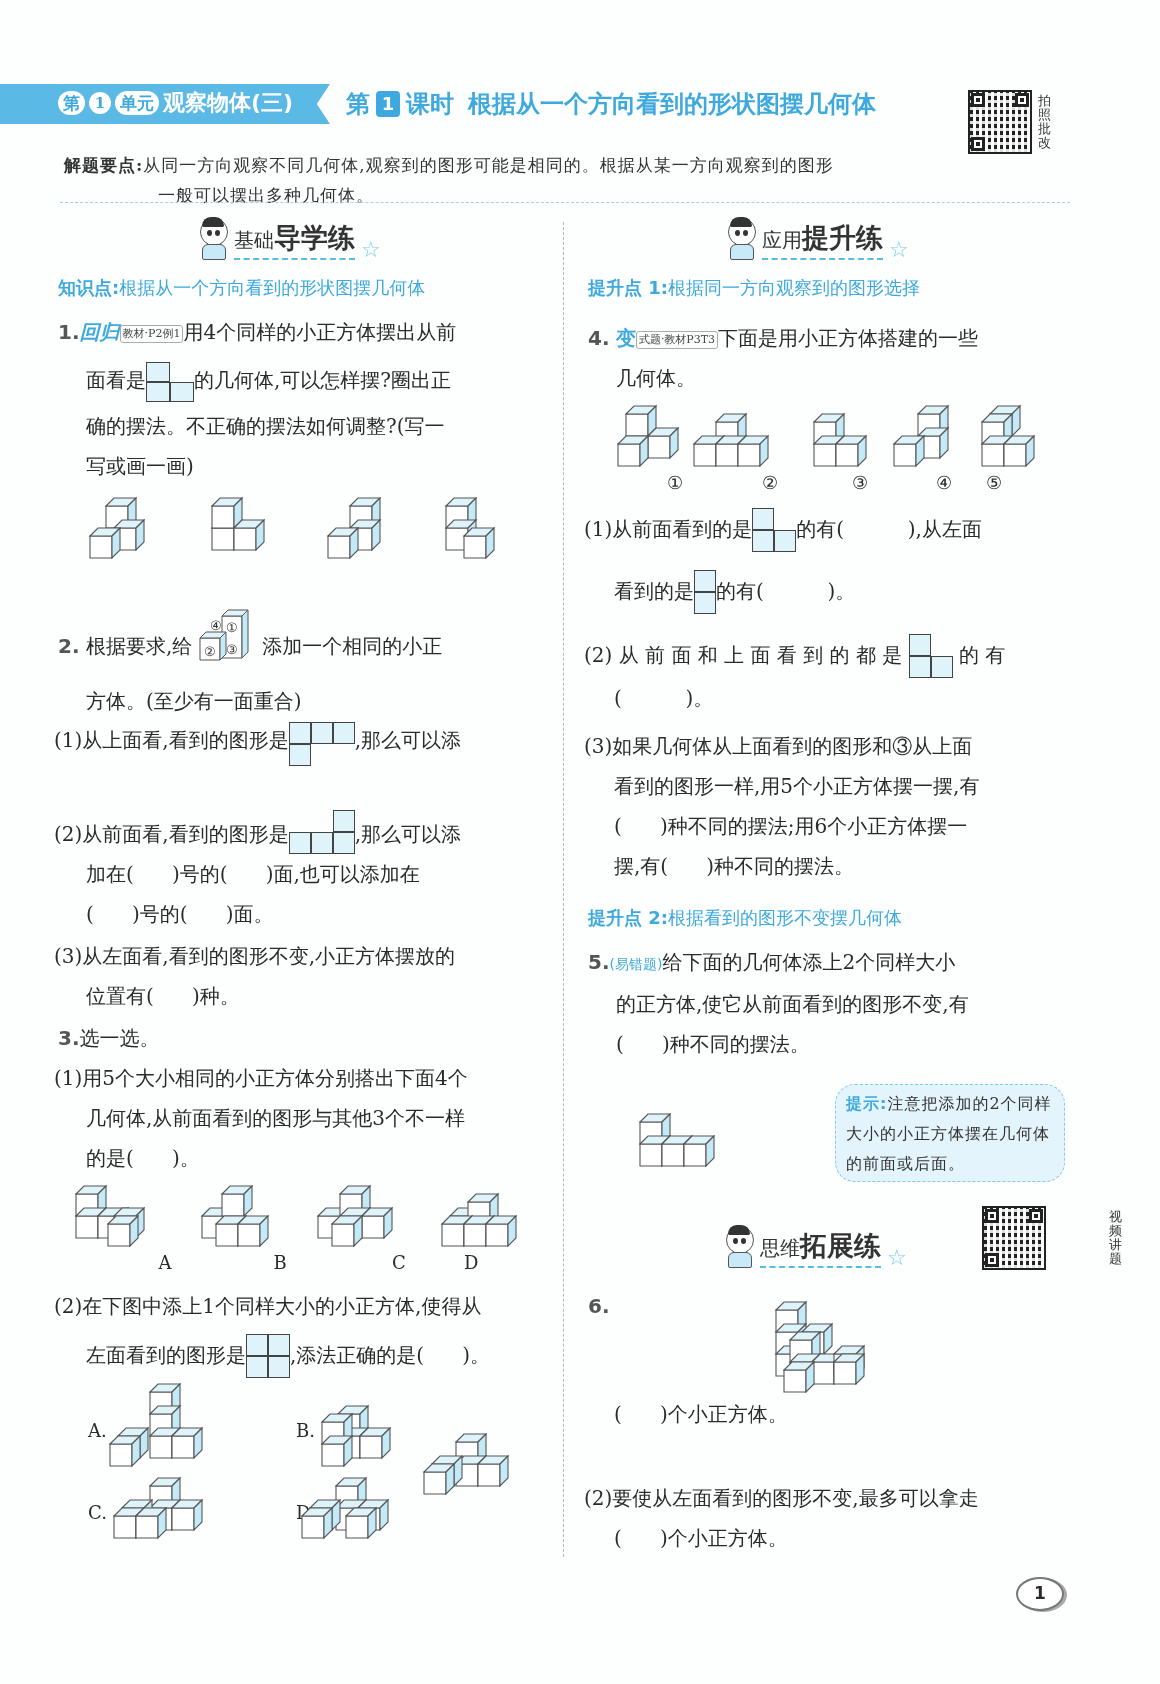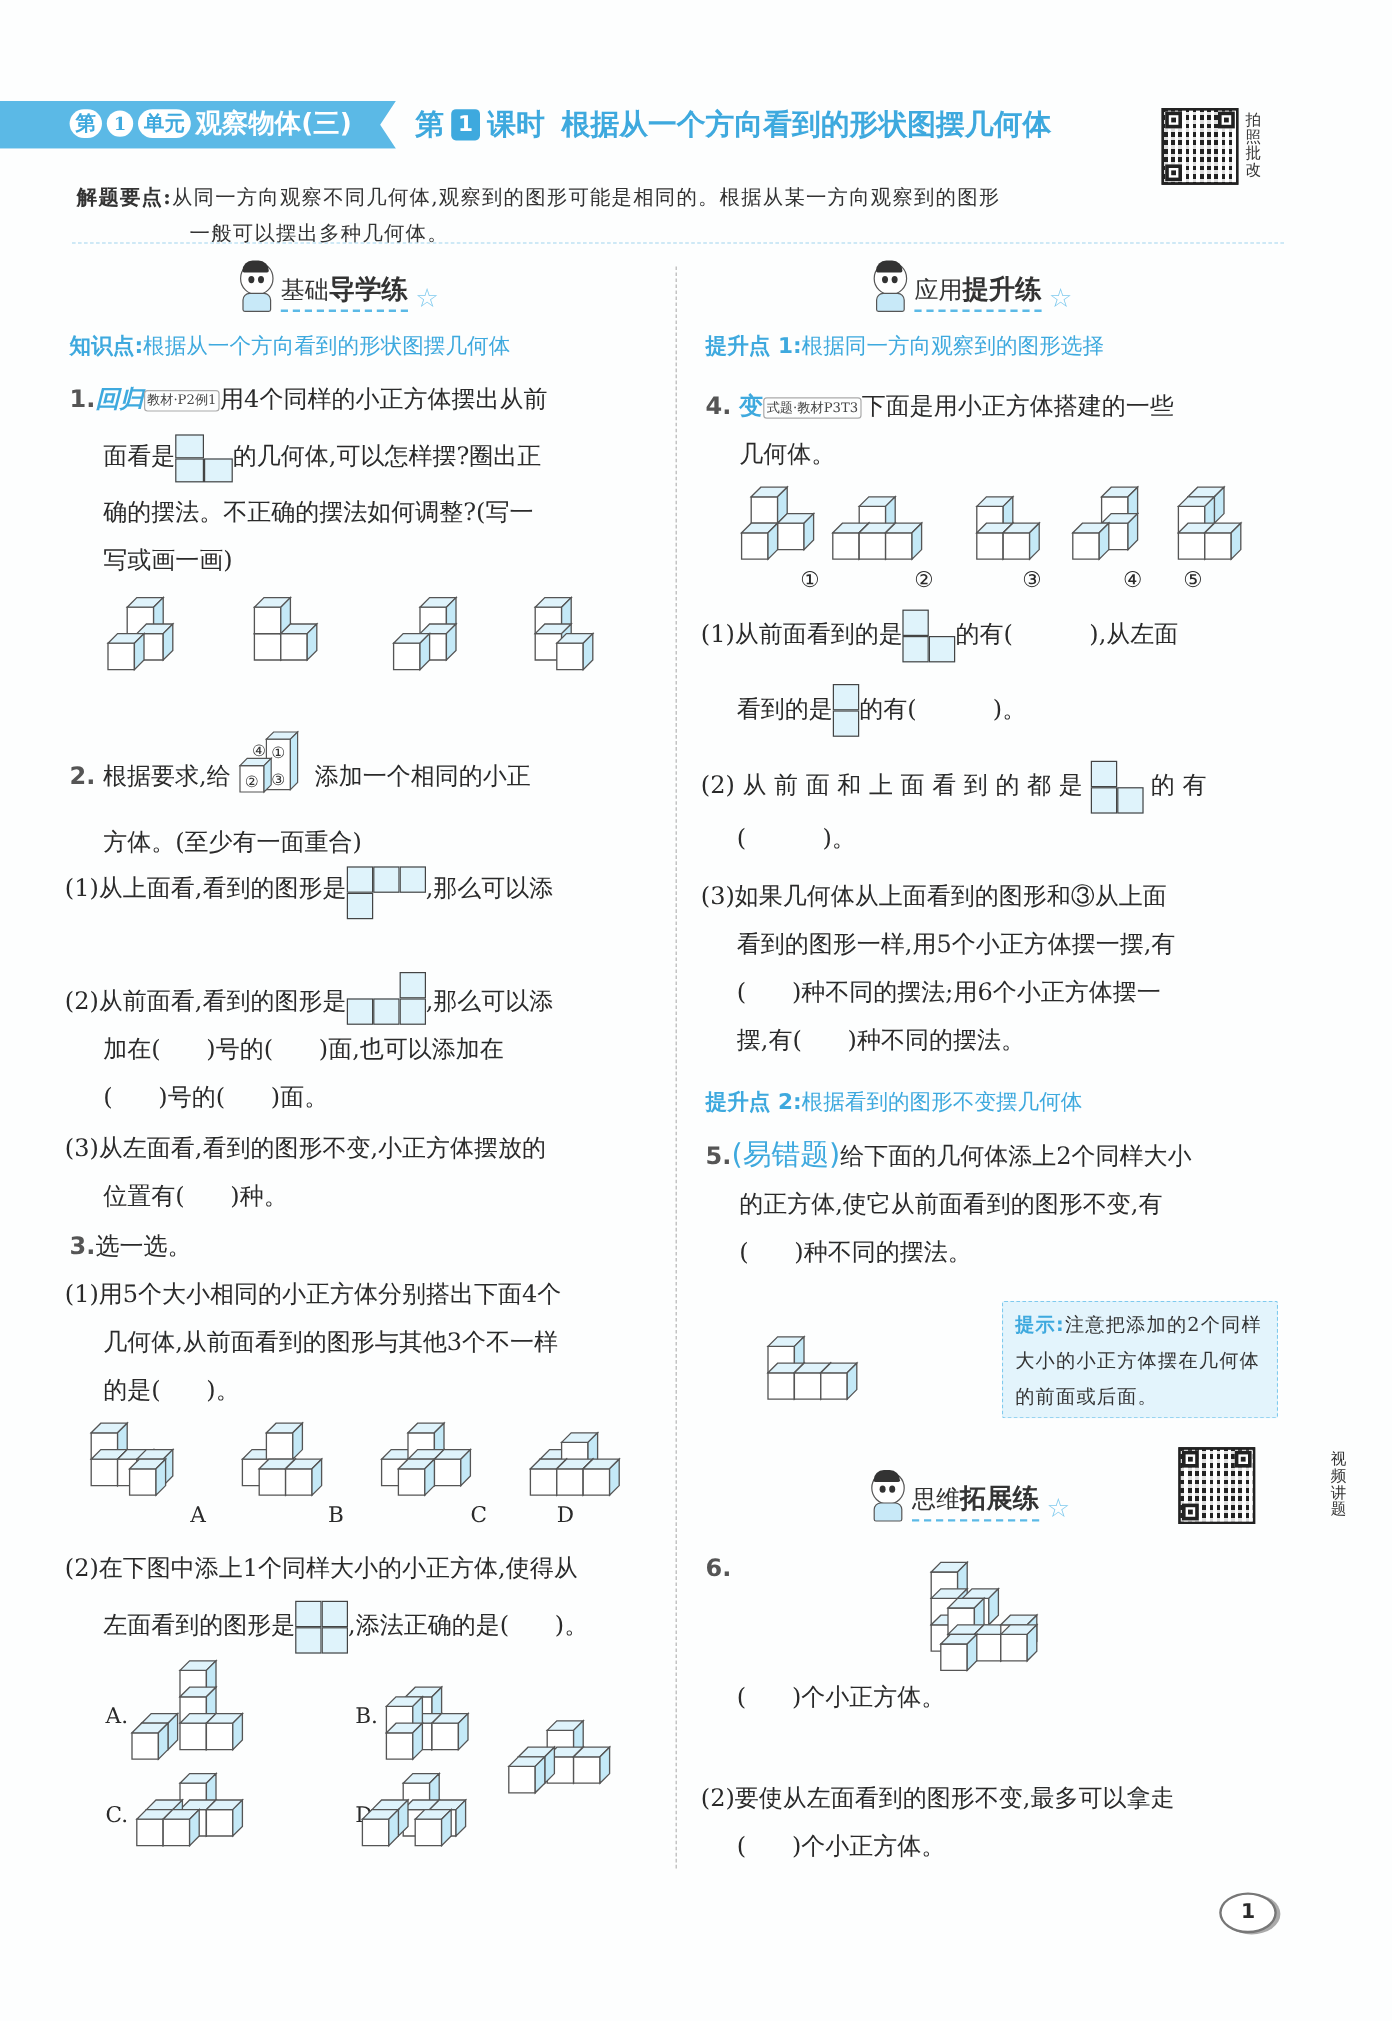--- a/index.html
+++ b/index.html
@@ -28,33 +28,33 @@
   .dashed-h{left:60px;top:202px;width:1010px;height:0;border-top:1.5px dashed #9fd3ee;}
   .dashed-v{left:563px;top:222px;width:0;height:1335px;border-left:1.5px dashed #b5b5b5;}
   
   .sec-head{display:flex;align-items:flex-end;gap:4px;}
   .kid{width:34px;height:42px;position:relative;}
   .kid .head{position:absolute;left:4px;top:0;width:26px;height:26px;border-radius:50%;background:#fff;border:1.5px solid #555;}
   .kid .hair{position:absolute;left:6px;top:-1px;width:22px;height:10px;border-radius:12px 12px 2px 2px;background:#333;}
   .kid .eye{position:absolute;top:12px;width:5px;height:6px;background:#333;border-radius:50%;}
   .kid .body{position:absolute;left:6px;top:26px;width:22px;height:14px;background:#c8e9f8;border:1.5px solid #555;border-radius:6px 6px 2px 2px;}
   .sec-title{font-family:"DejaVu Sans","Liberation Sans",sans-serif;font-size:20px;color:#333;border-bottom:2px dashed #5bb9e6;padding-bottom:2px;}
-  .sec-title b{font-size:22px;}
+  .sec-title b{font-size:27px;}
   .star{color:#7fcaee;font-size:22px;line-height:20px;margin-left:2px;}
   .kp{font-family:"DejaVu Sans","Liberation Sans",sans-serif;color:#3ea9de;font-size:18px;font-weight:bold;}
   .kp span{font-weight:normal;}
   .q{font-size:20px;line-height:40px;color:#2a2a2a;}
   .qnum{font-family:"DejaVu Sans","Liberation Sans",sans-serif;font-weight:bold;color:#555;}
   .tag{display:inline-block;border:1px solid #aaa;border-radius:3px;font-size:11px;padding:0 2px;line-height:16px;vertical-align:middle;color:#444;}
   .tag-blue{color:#3ea9de;font-style:italic;font-weight:bold;font-size:20px;font-family:"DejaVu Sans","Liberation Sans",sans-serif;}
   .cap{font-size:18px;text-align:center;}
   
   .sq{display:inline-block;vertical-align:middle;position:relative;}
   .cell{position:absolute;background:#dff3fb;border:1.2px solid #444;box-sizing:border-box;}
-  .hint-bubble{left:835px;top:1084px;width:230px;height:98px;background:#e3f4fc;border:1.5px dashed #7fcaee;border-radius:2px;
+  .hint-bubble{left:835px;top:1084px;width:230px;height:98px;background:#e3f4fc;border:1.5px dashed #7fcaee;border-radius:20px;
      font-size:16px;line-height:30px;padding:4px 10px;box-sizing:border-box;letter-spacing:1px;color:#333;}
   .hint-bubble b{color:#3ea9de;font-family:"DejaVu Sans","Liberation Sans",sans-serif;}
   .page-num{left:1016px;top:1577px;width:44px;height:30px;border:2px solid #777;border-radius:50%;text-align:center;line-height:28px;
      font-family:"DejaVu Sans","Liberation Sans",sans-serif;font-weight:bold;font-size:17px;box-shadow:3px 1px 0 #aaa;background:#fff;}
   svg.cubes{position:absolute;overflow:visible;}
   svg.cubes polygon{stroke:#555;stroke-width:1.1;}
 </style>
 </head>
 <body>
 
@@ -322,21 +322,21 @@
   <div style="padding-left:30px;white-space:pre">看到的图形一样,用5个小正方体摆一摆,有</div>
   <div style="padding-left:30px;white-space:pre">(      )种不同的摆法;用6个小正方体摆一</div>
   <div style="padding-left:30px;white-space:pre">摆,有(      )种不同的摆法。</div>
 </div>
 
 <div class="abs kp" style="left:588px;top:906px;">
   <span style="font-weight:bold">提升点 2:</span><span>根据看到的图形不变摆几何体</span>
 </div>
 
 <div class="abs q" style="left:588px;top:942px;width:490px;">
-  <div><span class="qnum">5.</span><span class="sans" style="color:#3ea9de;font-size:24px">(易错题)</span><span>给下面的几何体添上2个同样大小</span></div>
+  <div><span class="qnum">5.</span><span class="sans" style="color:#3ea9de;font-size:14px">(易错题)</span><span>给下面的几何体添上2个同样大小</span></div>
   <div style="padding-left:28px">的正方体,使它从前面看到的图形不变,有</div>
   <div style="padding-left:28px;white-space:pre">(      )种不同的摆法。</div>
 </div>
 
 <svg class="cubes" style="left:640px;top:1114px" width="90" height="56">
   <use href="#cube" x="0" y="0"></use>
     <use href="#cube" x="0" y="22"></use>
     <use href="#cube" x="22" y="22"></use>
     <use href="#cube" x="44" y="22"></use>
 </svg>

